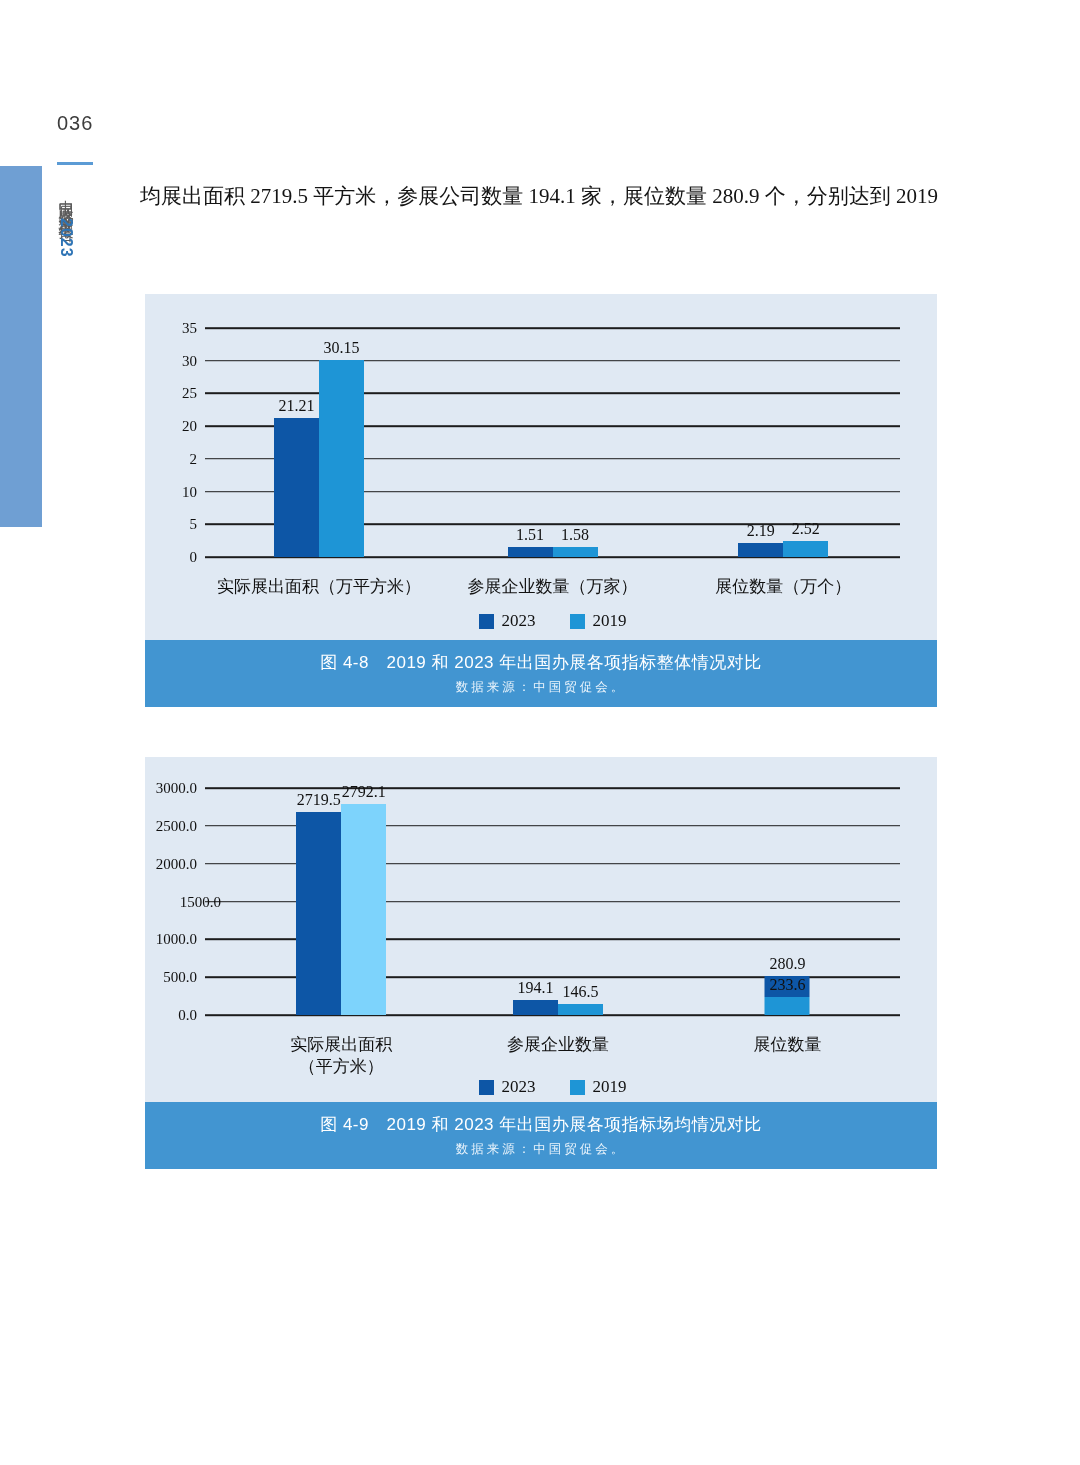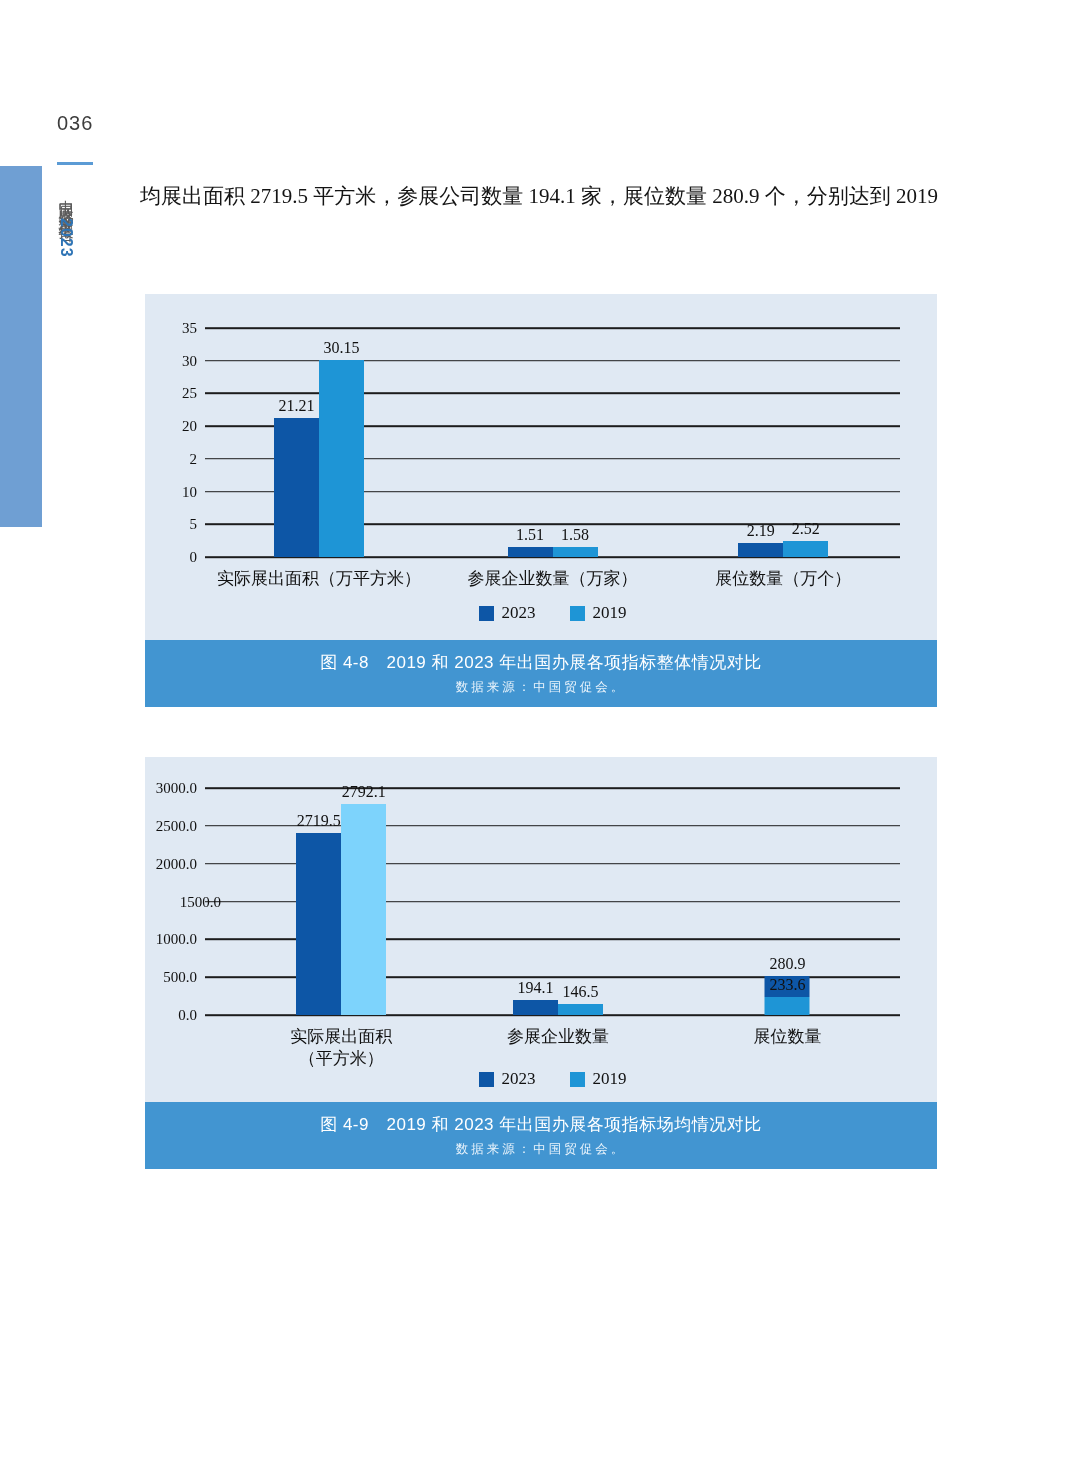--- a/index.html
+++ b/index.html
@@ -78,21 +78,21 @@
     width:45px;position:relative;
   }
   .bar-label{
     position:absolute;bottom:100%;left:50%;
     transform:translateX(-50%);
     margin-bottom:3px;
     font-size:16px;color:#111;white-space:nowrap;
   }
   .cats{
     position:relative;
-    margin:4px 37px 0 60px;
+    margin:12px 37px 0 60px;
   }
   .chart-1 .cats{height:42px;}
   .chart-2 .cats{height:50px;}
   .cat{
     position:absolute;top:7px;
     transform:translateX(-50%);
     text-align:center;font-size:17px;line-height:22px;
     color:#111;white-space:nowrap;
   }
   .legend{
@@ -211,21 +211,21 @@
           <div class="ytick" style="top: 66.6667%;">1000.0</div>
           <div class="gridline" style="top: 50%;"></div>
           <div class="ytick" style="top: 50%; padding-left: 24px;">1500.0</div>
           <div class="gridline" style="top: 33.3333%;"></div>
           <div class="ytick" style="top: 33.3333%;">2000.0</div>
           <div class="gridline" style="top: 16.6667%;"></div>
           <div class="ytick" style="top: 16.6667%;">2500.0</div>
           <div class="gridline" style="top: 0%;"></div>
           <div class="ytick" style="top: 0%;">3000.0</div>
           <div class="bar-group" style="left: 19.6%;">
-            <div class="bar" style="height: 182px; background: rgb(13, 86, 166);">
+            <div class="bar" style="height: 203px; background: rgb(13, 86, 166);">
               <span class="bar-label">2719.5</span>
             </div>
             <div class="bar" style="height: 211.3px; background: #7dd3fc;">
               <span class="bar-label">2792.1</span>
             </div>
           </div>
           <div class="bar-group" style="left: 50.8%;">
             <div class="bar" style="height: 14.7px; background: rgb(13, 86, 166);">
               <span class="bar-label">194.1</span>
             </div>

